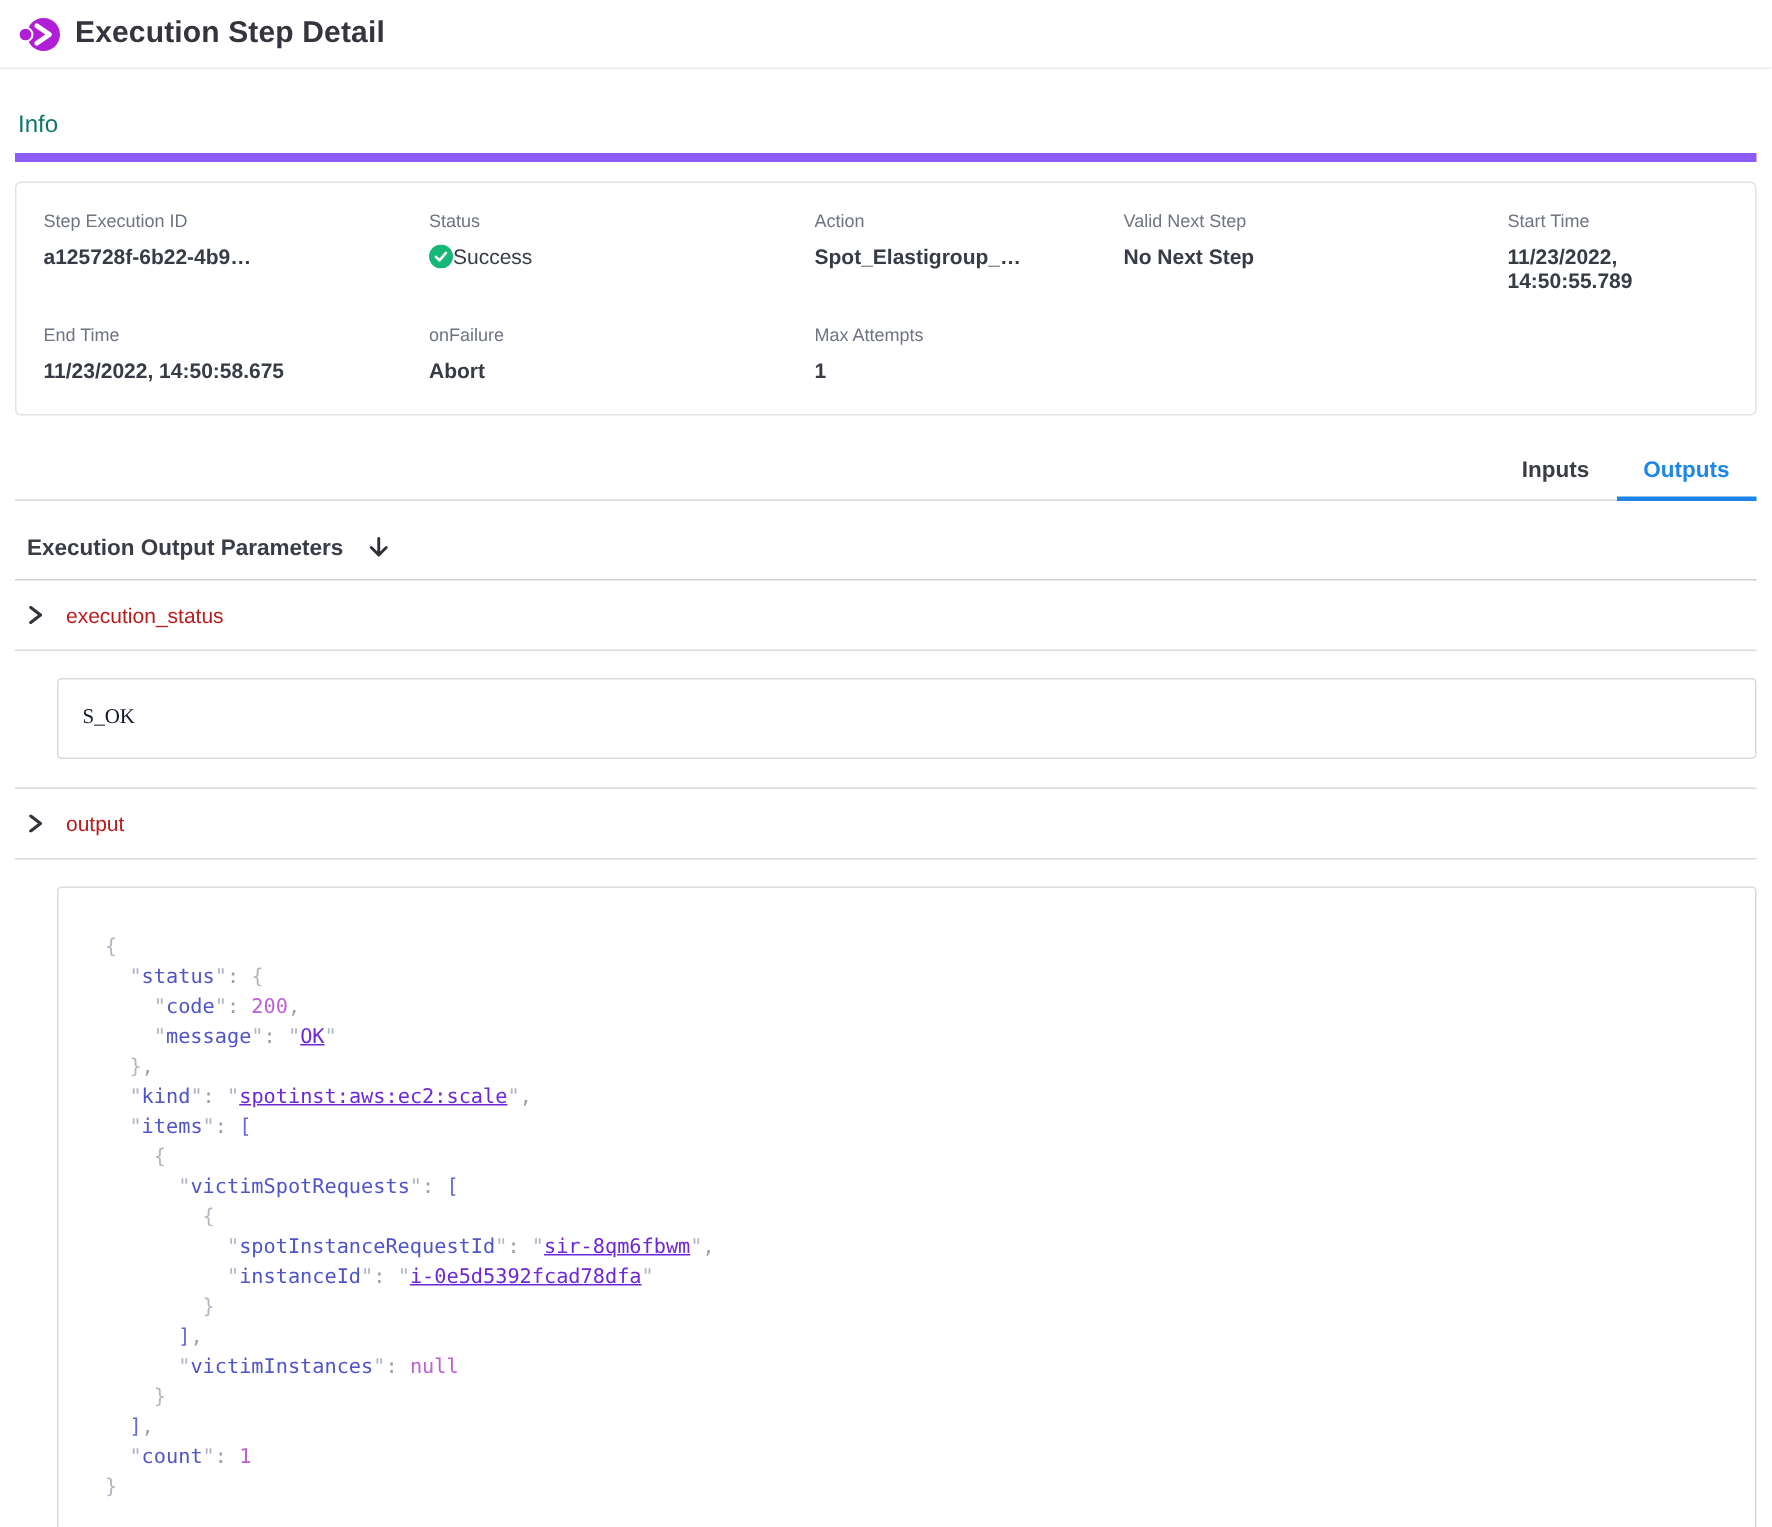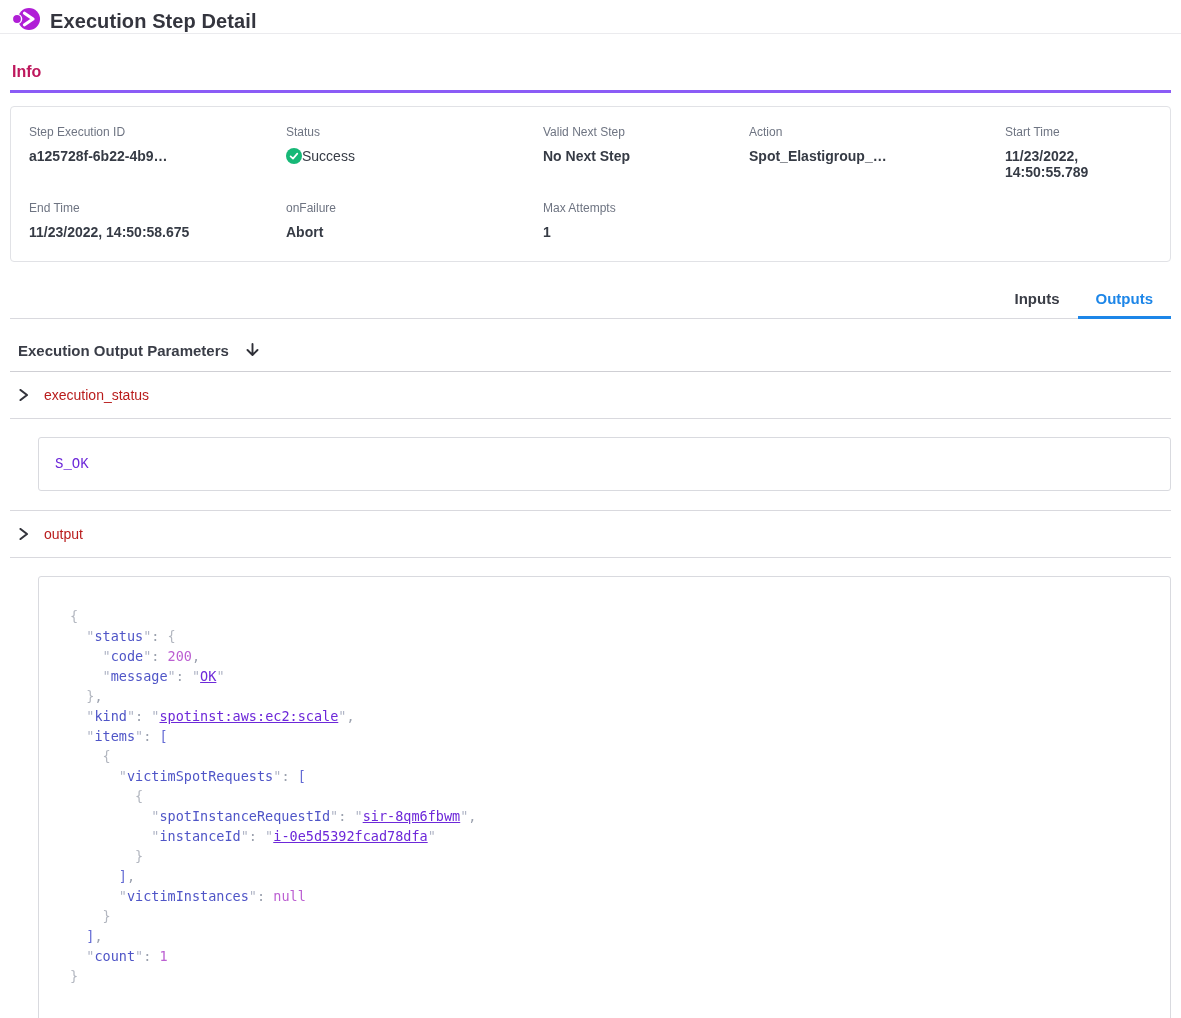--- a/index.html
+++ b/index.html
@@ -5,35 +5,35 @@
   * { box-sizing: border-box; }
   html, body { margin: 0; padding: 0; background: #ffffff; }
   body {
     font-family: "Liberation Sans", sans-serif;
     color: #3b3e48;
     width: 1181px;
   }
 
   
   .topbar {
-    display: flex; align-items: flex-end; gap: 10px;
-    height: 34px; padding: 0 12px;
+    display: flex; align-items: center; gap: 10px;
+    height: 46px; padding: 0 12px;
     border-bottom: 1px solid #ebebee;
   }
   .logo { width: 28px; height: 28px; display: inline-flex; }
   .topbar h1 { font-size: 20px; font-weight: 700; color: #34353e; margin: 0; letter-spacing: .1px; }
   .subtitle { font-size: 20px; font-weight: 400; color: #5d616e; margin-left: 2px; white-space: nowrap; }
 
   .content { padding: 0 10px; }
 
   
   .section-title {
-    font-size: 16px; font-weight: 700; color: #be185d;
+    font-size: 16px; font-weight: 400; color: #0f766e;
     margin: 0; padding: 29px 0 9px 2px;
-    border-bottom: 3px solid #8b5cf6;
+    border-bottom: 6px solid #8b5cf6;
   }
   .info-card {
     margin-top: 13px;
     border: 1px solid #e1e2e6; border-radius: 4px;
     padding: 18px 18px 21px 18px;
     display: grid;
     grid-template-columns: 257px 257px 206px 256px 1fr;
     row-gap: 21px;
   }
   .field-label { font-size: 12px; color: #6e7482; margin-bottom: 9px; }
@@ -69,22 +69,22 @@
     padding: 15px 0 15px 8px;
     border-bottom: 1px solid #d9d9de;
     cursor: pointer;
   }
   .param-name { font-size: 14px; color: #b91c1c; }
 
   .value-box {
     border: 1px solid #d9dadf; border-radius: 3px;
     margin: 18px 0 19px 28px;
     padding: 18px 16px;
-    font-family: Liberation Mono, monospace;
-    font-size: 14px; color: #6d28d9;
+    font-family: Liberation Serif, serif;
+    font-size: 14px; color: #0f172a;
   }
   .hr { border-bottom: 1px solid #d9d9de; }
 
   
   .code-box {
     border: 1px solid #d9dadf; border-radius: 3px;
     margin: 18px 0 10px 28px;
     padding: 29px 16px 40px 31px;
   }
   .code-box pre {
@@ -131,26 +131,26 @@
           <span style="display:inline-flex;">
             <svg width="16" height="16" viewBox="0 0 16 16">
               <circle cx="8" cy="8" r="8" fill="#17b877"></circle>
               <path d="M4.6 8.3 L7 10.6 L11.3 5.6" fill="none" stroke="#ffffff" stroke-width="1.7" stroke-linecap="round" stroke-linejoin="round"></path>
             </svg>
           </span>
           <span>Success</span>
         </div>
       </div>
       <div class="field">
+        <div class="field-label">Action</div>
+        <div class="field-value">Spot_Elastigroup_…</div>
+      </div>
+      <div class="field">
         <div class="field-label">Valid Next Step</div>
         <div class="field-value">No Next Step</div>
-      </div>
-      <div class="field">
-        <div class="field-label">Action</div>
-        <div class="field-value">Spot_Elastigroup_…</div>
       </div>
       <div class="field">
         <div class="field-label">Start Time</div>
         <div class="field-value">11/23/2022, 14:50:55.789</div>
       </div>
       <div class="field">
         <div class="field-label">End Time</div>
         <div class="field-value">11/23/2022, 14:50:58.675</div>
       </div>
       <div class="field">

